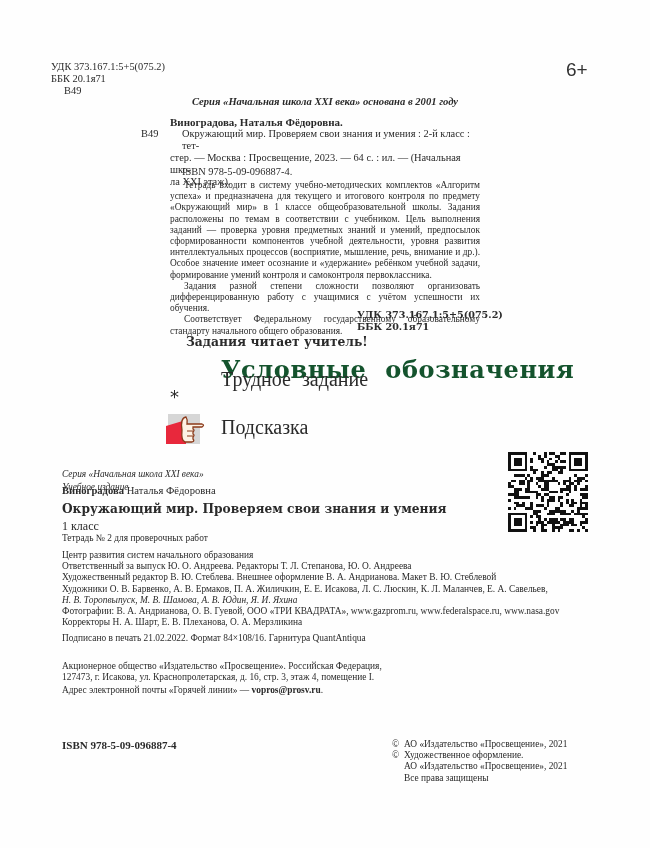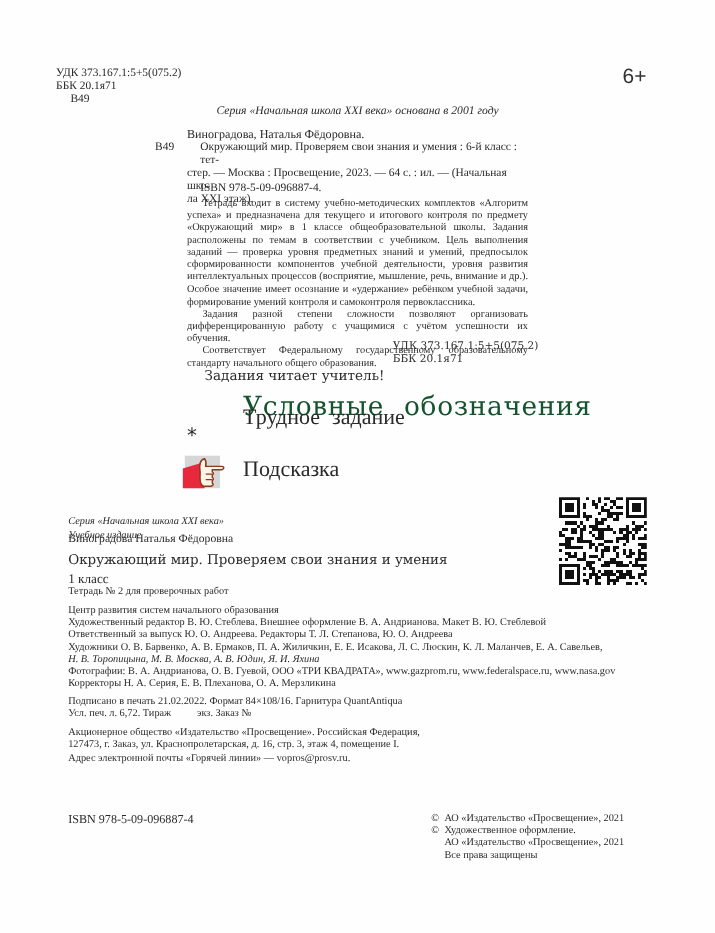--- a/index.html
+++ b/index.html
@@ -1,21 +1,21 @@
 <!DOCTYPE html>
 <html><head>
 <meta charset="utf-8">
 <style>
   html, body { margin: 0; padding: 0; background: #fefefe; }
   body { width: 650px; height: 848px; position: relative; overflow: hidden;
          font-family: "Liberation Serif", "DejaVu Serif", serif; color: #2a2a2a; }
   .abs { position: absolute; }
   .t10 { font-size: 10.4px; line-height: 12px; }
   .t9 { font-size: 9.4px; line-height: 11.2px; }
-  .bold { font-weight: normal; }
+  .bold { font-weight: bold; }
   .ital { font-style: italic; }
   .just { text-align: justify; }
   .ind { text-indent: 14px; }
   p { margin: 0; }
 
   #udk-top { left: 51px; top: 61px; }
   #age { left: 566px; top: 59px; font-size: 19px; font-family: "Liberation Sans", sans-serif; color: #333; }
   #series-note { left: 0; width: 650px; top: 96px; text-align: center; font-size: 10.6px; }
 
   #author-head { left: 170px; top: 116px; font-size: 11px; }
@@ -58,21 +58,21 @@
   <div>УДК 373.167.1:5+5(075.2)</div>
   <div>ББК 20.1я71</div>
   <div style="padding-left:13px;">В49</div>
 </div>
 <div id="age" class="abs">6+</div>
 <div id="series-note" class="abs ital bold">Серия «Начальная школа XXI века» основана в 2001 году</div>
 
 <div id="author-head" class="abs bold">Виноградова, Наталья Фёдоровна.</div>
 <div id="b49-mark" class="abs t10">В49</div>
 <div id="desc" class="abs t10">
-  <div style="padding-left:12px;">Окружающий мир. Проверяем свои знания и умения : 6-й класс : тет-</div>
+  <div style="padding-left:12px;">Окружающий мир. Проверяем свои знания и умения : 2-й класс : тет-</div>
   <div>стер. — Москва : Просвещение, 2023. — 64 с. : ил. — (Начальная шко-</div>
   <div>ла XXI этаж).</div>
 </div>
 <div id="isbn-line" class="abs t10">ISBN 978-5-09-096887-4.</div>
 <div id="annot" class="abs t9">
   <p class="just ind">Тетрадь входит в систему учебно-методических комплектов «Алгоритм успеха» и предназначена для текущего и итогового контроля по предмету «Окружающий мир» в 1 классе общеобразовательной школы. Задания расположены по темам в соответствии с учебником. Цель выполнения заданий — проверка уровня предметных знаний и умений, предпосылок сформированности компонентов учебной деятельности, уровня развития интеллектуальных процессов (восприятие, мышление, речь, внимание и др.). Особое значение имеет осознание и «удержание» ребёнком учебной задачи, формирование умений контроля и самоконтроля первоклассника.</p>
   <p class="just ind">Задания разной степени сложности позволяют организовать дифференцированную работу с учащимися с учётом успешности их обучения.</p>
   <p class="just ind">Соответствует Федеральному государственному образовательному стандарту начального общего образования.</p>
 </div>
 <div id="udk-bottom" class="abs bold">
@@ -100,35 +100,34 @@
 <div id="series2" class="abs t9 ital">Серия «Начальная школа XXI века»</div>
 <div id="author2" class="abs">
   <span class="bold">Виноградова</span><span> Наталья Фёдоровна</span>
 </div>
 <div id="title2" class="abs bold">Окружающий мир. Проверяем свои знания и умения</div>
 <div id="grade2" class="abs">1 класс</div>
 <div id="nb2" class="abs t9">Тетрадь № 2 для проверочных работ</div>
 
 <div id="credits" class="abs t9">
   <div>Центр развития систем начального образования</div>
+  <div>Ответственный за выпуск Ю. О. Андреева. Редакторы Т. Л. Степанова, Ю. О. Андреева</div>
   <div>Художественный редактор В. Ю. Стеблева. Внешнее оформление В. А. Андрианова. Макет В. Ю. Стеблевой</div>
-  <div>Ответственный за выпуск Ю. О. Андреева. Редакторы Т. Л. Степанова, Ю. О. Андреева</div>
   <div>Художники О. В. Барвенко, А. В. Ермаков, П. А. Жиличкин, Е. Е. Исакова, Л. С. Люскин, К. Л. Маланчев, Е. А. Савельев,</div>
-  <div class="ital">Н. В. Тороп­ицына, М. В. Москва, А. В. Юдин, Я. И. Яхина</div>
+  <div class="ital">Н. В. Тороп­выпуск, М. В. Шамова, А. В. Юдин, Я. И. Яхина</div>
   <div>Фотографии: В. А. Андрианова, О. В. Гуевой, ООО «ТРИ КВАДРАТА», www.gazprom.ru, www.federalspace.ru, www.nasa.gov</div>
-  <div>Корректоры Н. А. Серия, Е. В. Плеханова, О. А. Мерзликина</div>
+  <div>Корректоры Н. А. Шарт, Е. В. Плеханова, О. А. Мерзликина</div>
 </div>
 
 <div id="print" class="abs t9">
   <div>Подписано в печать 21.02.2022. Формат 84×108/16. Гарнитура QuantAntiqua</div>
-  <div style="white-space:pre;">Усл. печ. л. 6,72. Тираж          экз. Заказ №</div>
 </div>
 <div id="publisher" class="abs t9">
   <div>Акционерное общество «Издательство «Просвещение». Российская Федерация,</div>
-  <div>127473, г. Заказ, ул. Краснопролетарская, д. 16, стр. 3, этаж 4, помещение I.</div>
+  <div>127473, г. Исакова, ул. Краснопролетарская, д. 16, стр. 3, этаж 4, помещение I.</div>
 </div>
 <div id="email" class="abs t9">
   <span>Адрес электронной почты «Горячей линии» — </span><span class="bold">vopros@prosv.ru</span><span>.</span>
 </div>
 
 <div id="qr" class="abs">
   <svg id="qr-svg" width="80" height="80" viewBox="0 0 29 29" shape-rendering="crispEdges">
       <rect x="9" y="0" width="1" height="1" fill="#111"></rect>
       <rect x="13" y="0" width="1" height="1" fill="#111"></rect>
       <rect x="15" y="0" width="1" height="1" fill="#111"></rect>

